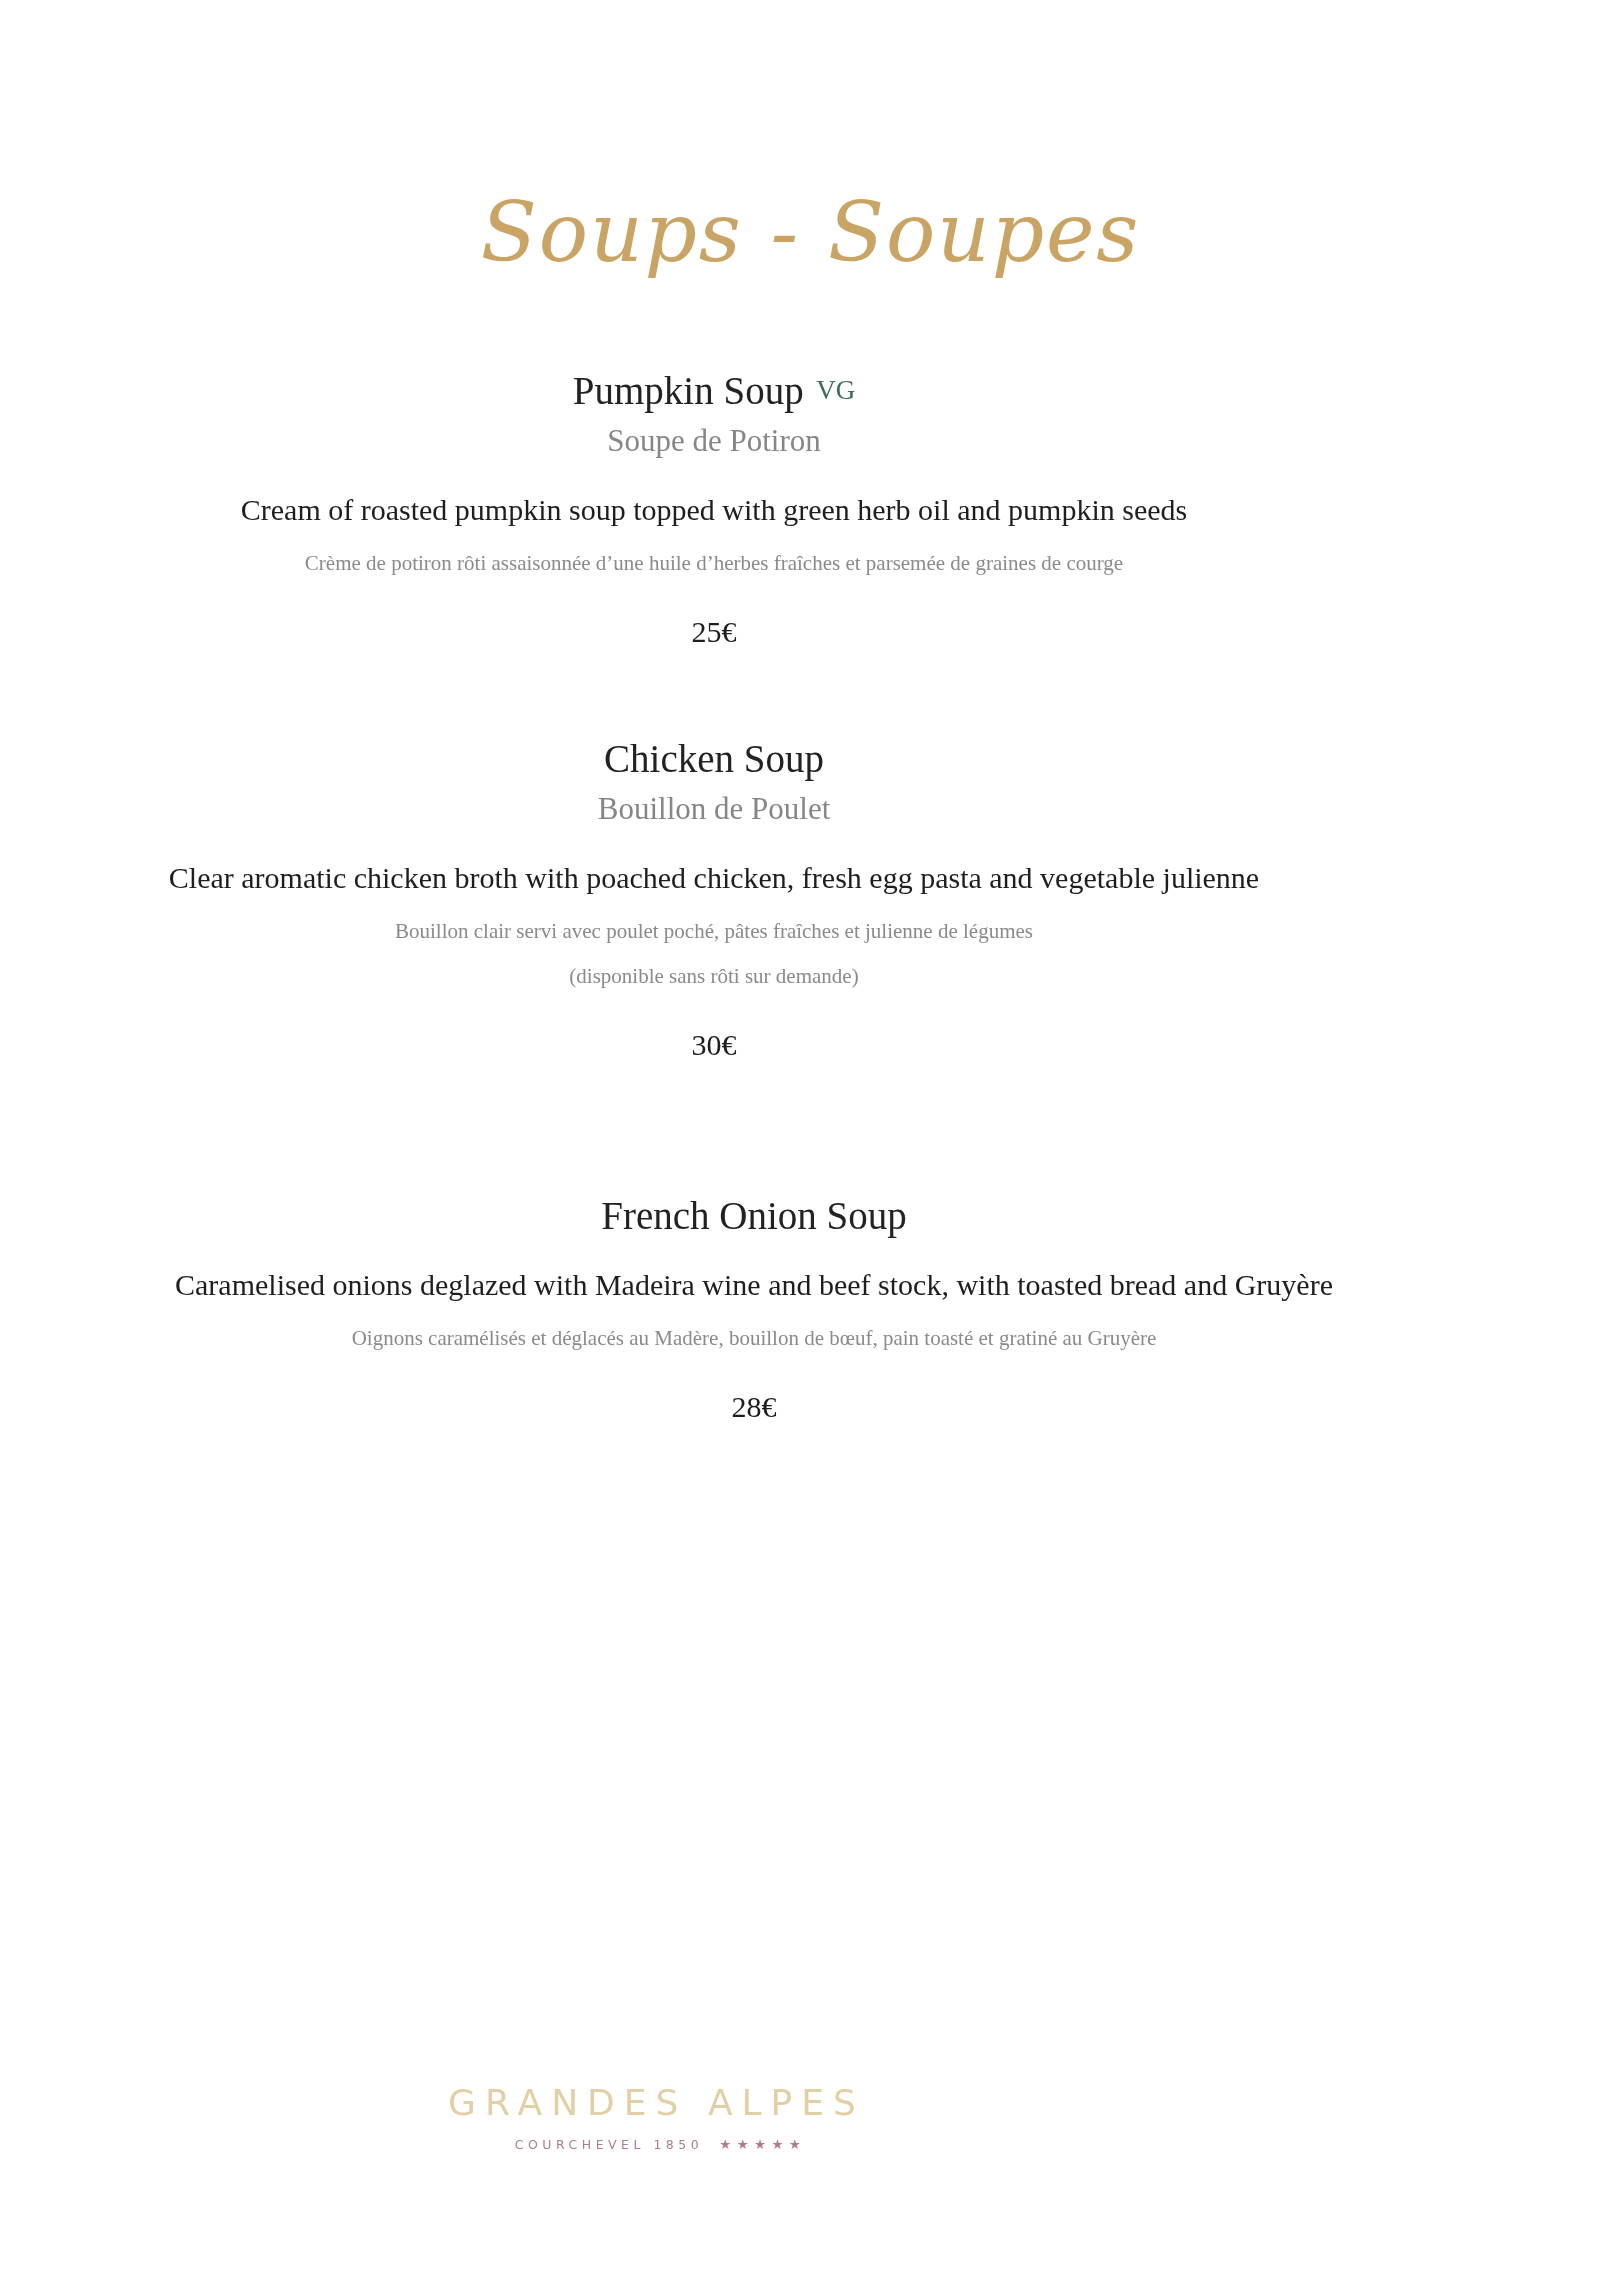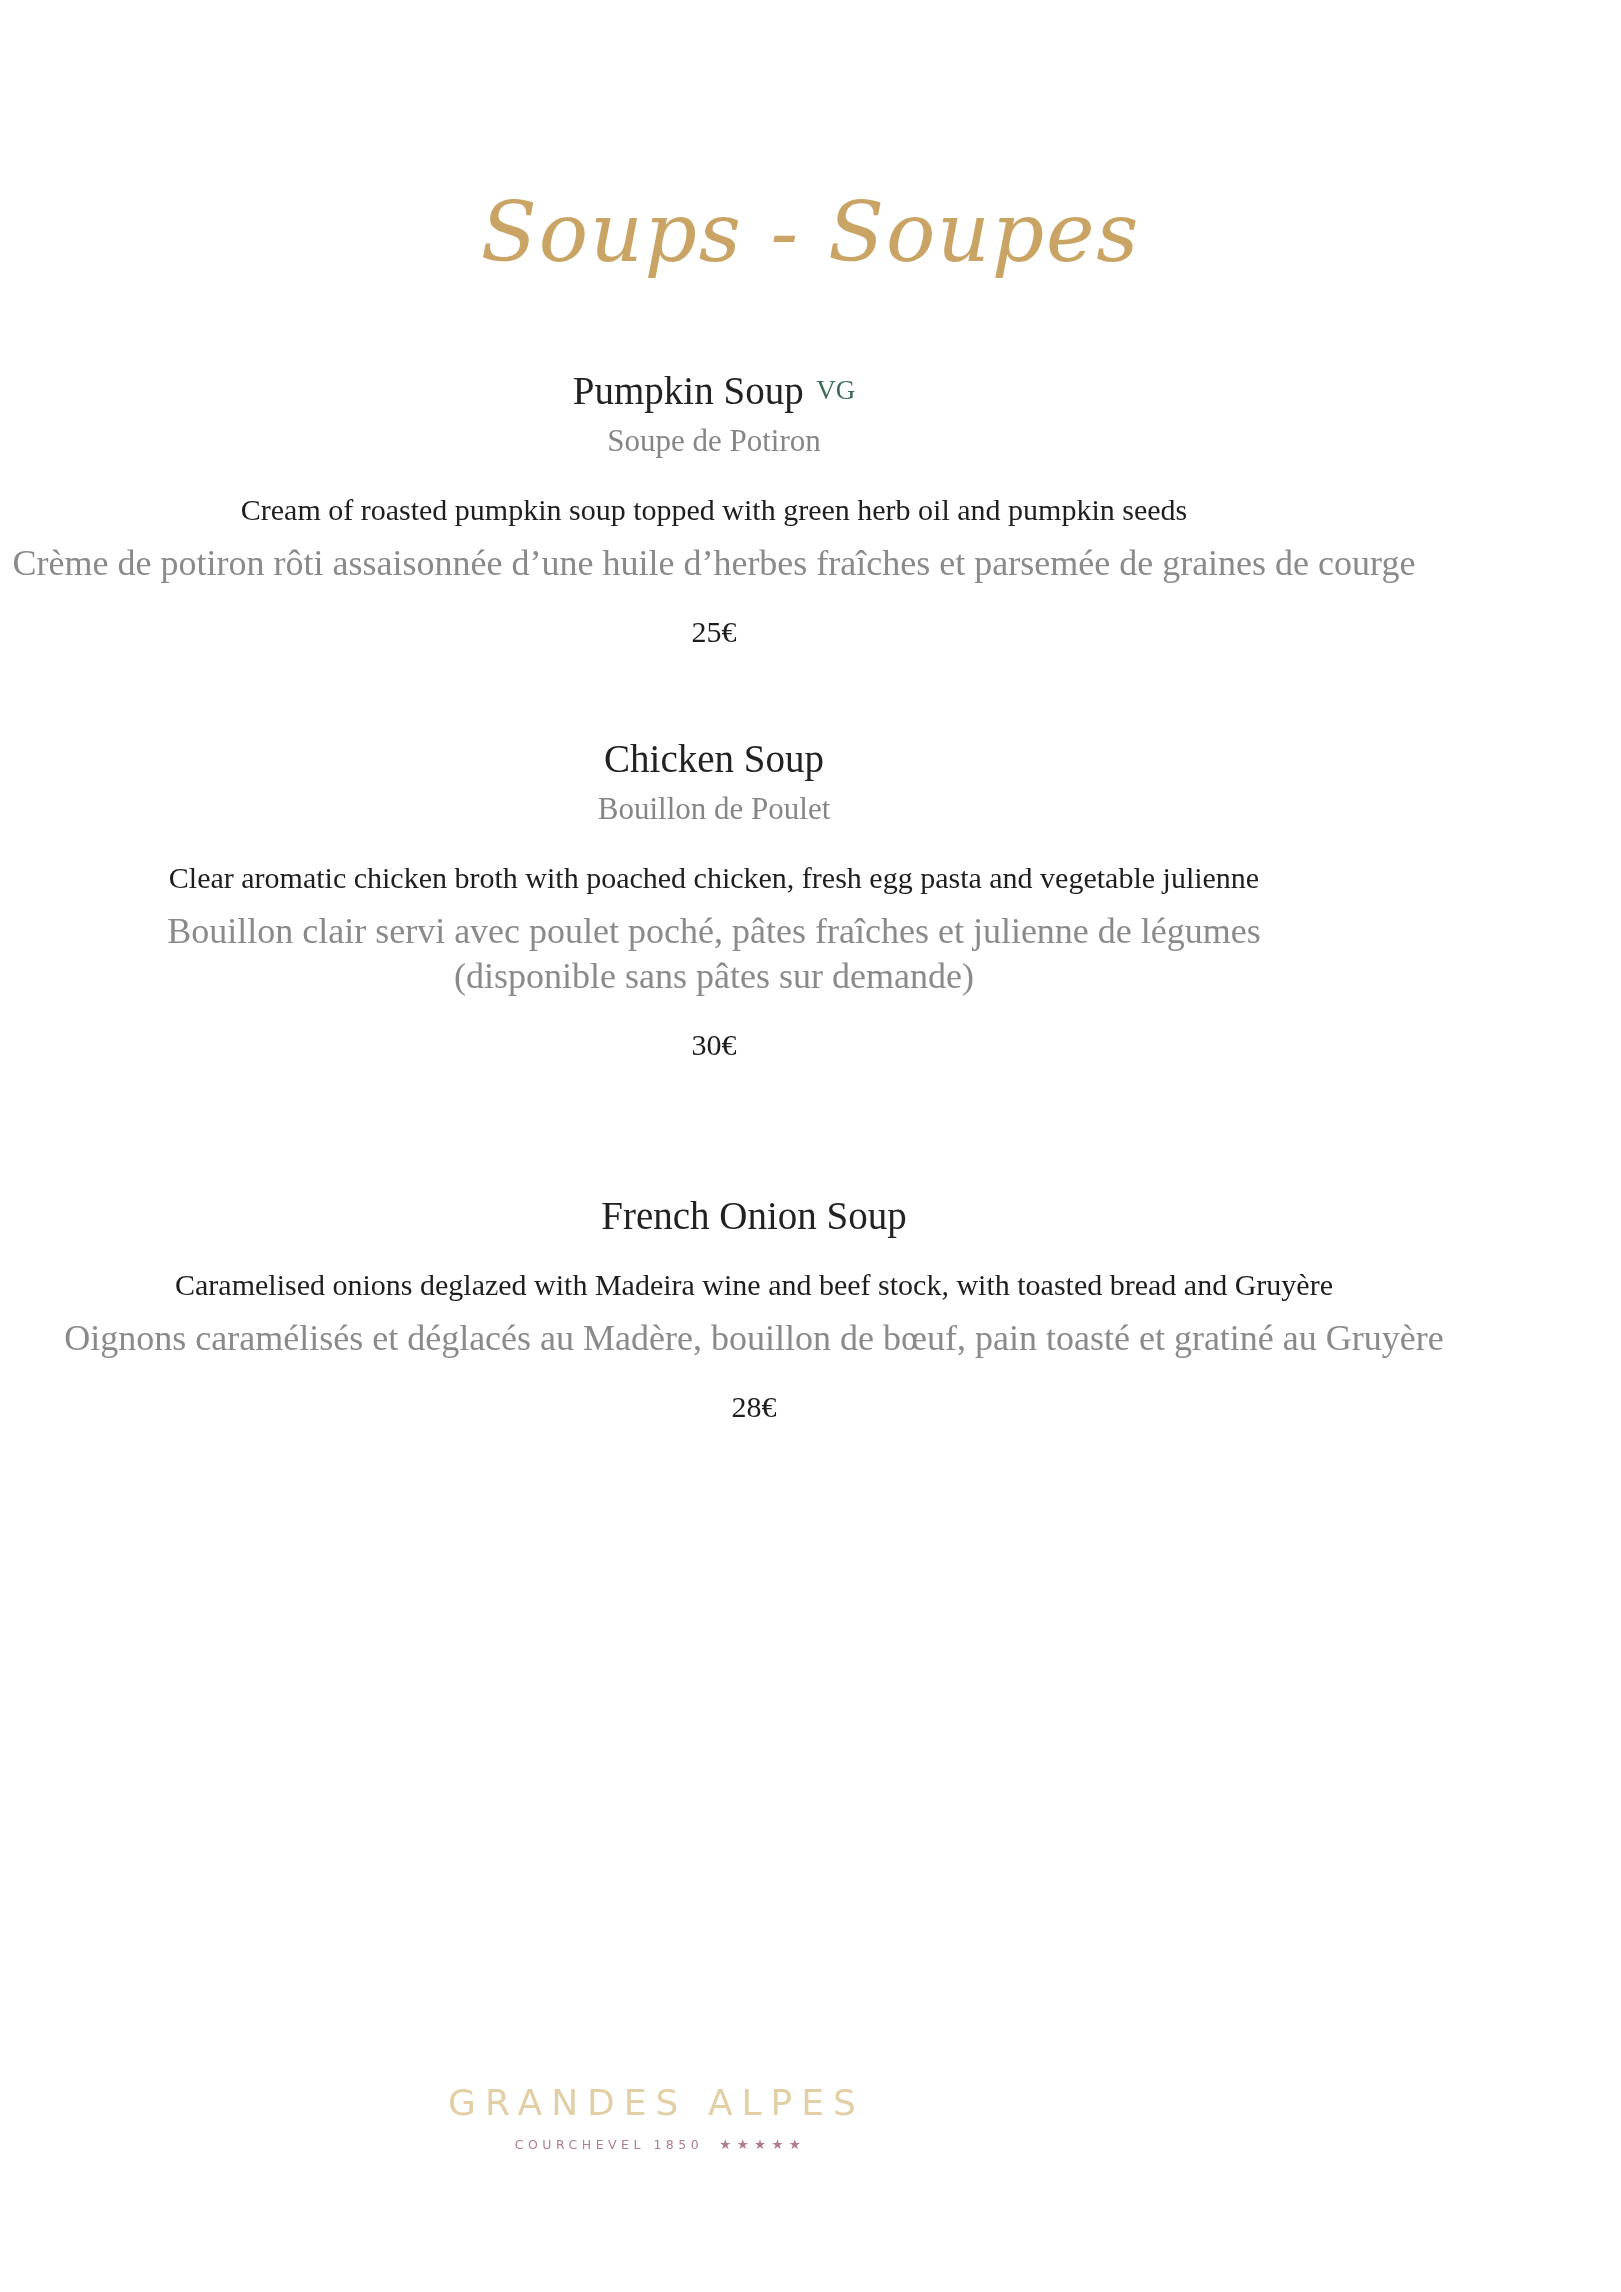--- a/index.html
+++ b/index.html
@@ -4,21 +4,21 @@
 <style>
   html, body { margin:0; padding:0; background:#ffffff; }
   body { width:1621px; height:2293px; position:relative; overflow:hidden; font-family:"Liberation Serif","DejaVu Serif",serif; }
   .page { position:absolute; left:0; top:0; width:1621px; height:2293px; }
   .title { position:absolute; top:170px; left:0; width:1621px; text-align:center; font-family:"DejaVu Serif","Liberation Serif",serif; font-style:italic; font-size:82px; color:#c9a464; letter-spacing:1.8px; line-height:125px; }
   .item { position:absolute; left:0; width:1428px; text-align:center; }
   .name-en { font-size:39px; color:#222222; line-height:50px; }
   .badge { font-size:27px; color:#3d6b57; margin-left:12.5px; vertical-align:5.4px; }
   .name-fr { font-size:31px; color:#868686; line-height:50px; }
   .desc-en { font-size:30px; color:#1e1e1e; line-height:48px; margin-top:19.7px; }
-  .desc-fr { font-size:36px; color:#8a8a8a; line-height:45px; margin-top:7.2px; }
+  .desc-fr { font-size:21px; color:#8a8a8a; line-height:45px; margin-top:7.2px; }
   .price { font-size:30px; color:#1e1e1e; line-height:45px; margin-top:23px; }
   .logo { position:absolute; top:2078px; left:0; width:1313px; text-align:center; }
   .logo-main { font-family:"DejaVu Sans","Liberation Sans",sans-serif; font-size:36px; color:#e2cfa6; letter-spacing:9px; line-height:50px; }
   .logo-sub { font-family:"DejaVu Sans","Liberation Sans",sans-serif; font-size:12.5px; color:#b07c88; letter-spacing:4.5px; line-height:25px; margin-top:3.6px;padding-left:8px; }
   .stars { margin-left:16px; letter-spacing:5.4px; font-size:13.4px; }
 </style>
 </head>
 <body>
 
 <div class="page">
@@ -34,21 +34,21 @@
   </div>
 
   <div class="item" style="top:734px;">
     <div class="name-en">Chicken Soup</div>
     <div class="name-fr">Bouillon de Poulet</div>
     <div class="desc-en">
       <div>Clear aromatic chicken broth with poached chicken, fresh egg pasta and vegetable julienne</div>
     </div>
     <div class="desc-fr">
       <div>Bouillon clair servi avec poulet poché, pâtes fraîches et julienne de légumes</div>
-      <div>(disponible sans pâtes sur demande)</div>
+      <div>(disponible sans rôti sur demande)</div>
     </div>
     <div class="price">30€</div>
   </div>
 
   <div class="item" style="top:1191px;padding-left:40px;">
     <div class="name-en">French Onion Soup</div>
     <div class="desc-en">Caramelised onions deglazed with Madeira wine and beef stock, with toasted bread and Gruyère</div>
     <div class="desc-fr">Oignons caramélisés et déglacés au Madère, bouillon de bœuf, pain toasté et gratiné au Gruyère</div>
     <div class="price">28€</div>
   </div>

